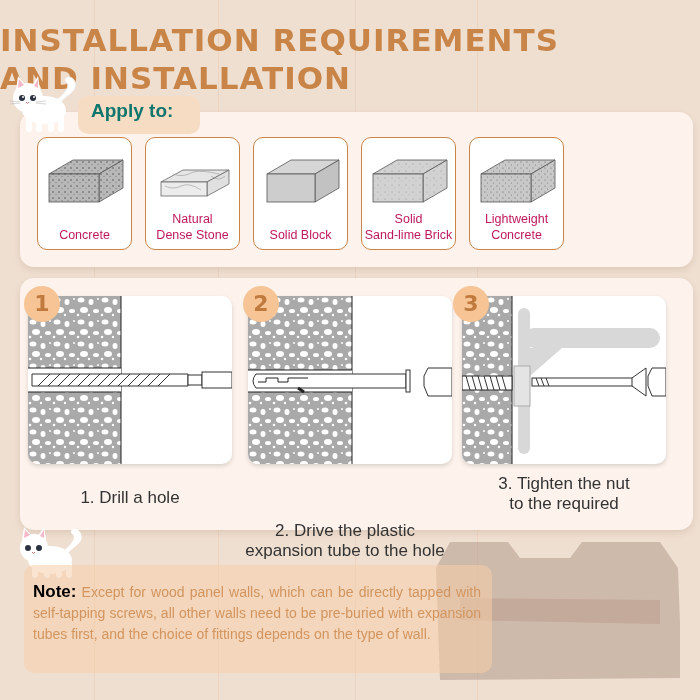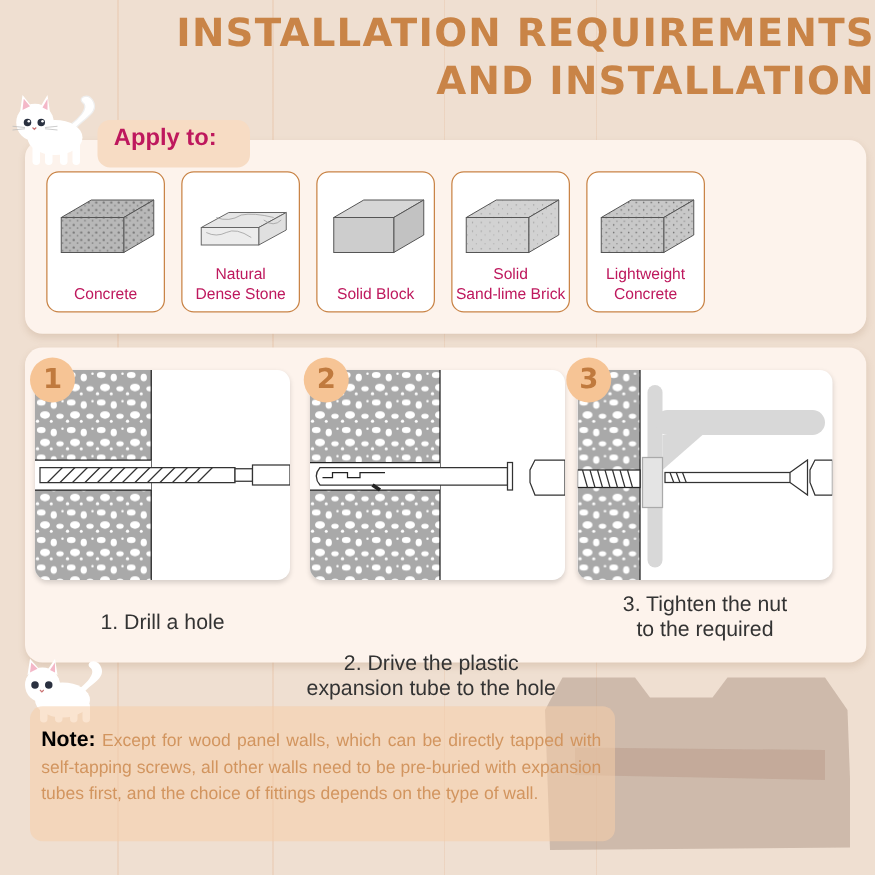--- a/index.html
+++ b/index.html
@@ -11,22 +11,22 @@
   }
   .bg-lines {
     position: absolute; inset: 0; pointer-events: none;
     background:
       linear-gradient(90deg, transparent 0, transparent 94px, rgba(230,190,160,0.35) 94px, rgba(230,190,160,0.35) 95px, transparent 95px) ,
       linear-gradient(90deg, transparent 0, transparent 218px, rgba(230,190,160,0.35) 218px, rgba(230,190,160,0.35) 219px, transparent 219px),
       linear-gradient(90deg, transparent 0, transparent 355px, rgba(230,190,160,0.35) 355px, rgba(230,190,160,0.35) 356px, transparent 356px),
       linear-gradient(90deg, transparent 0, transparent 477px, rgba(230,190,160,0.35) 477px, rgba(230,190,160,0.35) 478px, transparent 478px);
   }
   .title {
-    position: absolute; left: 0; right: 0; top: 8px;
-    text-align: right;
+    position: absolute; left: 0; right: 0; top: 21px;
+    text-align: left;
     color: #c98447;
     font-family: "DejaVu Sans", sans-serif;
     font-weight: bold;
     font-size: 31px;
     line-height: 38px;
     letter-spacing: 1px;
   }
   
   .cat { position: absolute; }
   .cat svg { display: block; }
@@ -37,21 +37,21 @@
     border-radius: 14px;
     box-shadow: 0 3px 6px rgba(150,110,80,0.18);
   }
   .apply-tab {
     position: absolute; left: 78px; top: 96px; width: 122px; height: 38px;
     background: #f7dcc4;
     border-radius: 10px;
   }
   .apply-label {
     position: absolute; left: 91px; top: 100px;
-    color: #be185d; font-weight: bold; font-size: 19px;
+    color: #0f766e; font-weight: bold; font-size: 19px;
     font-family: "Liberation Sans", sans-serif;
   }
   .materials {
     position: absolute; left: 37px; top: 137px; width: 627px; height: 113px;
     display: flex; gap: 13px;
   }
   .mat {
     width: 95px; height: 113px;
     background: #fff;
     border: 1.5px solid #c98447;

